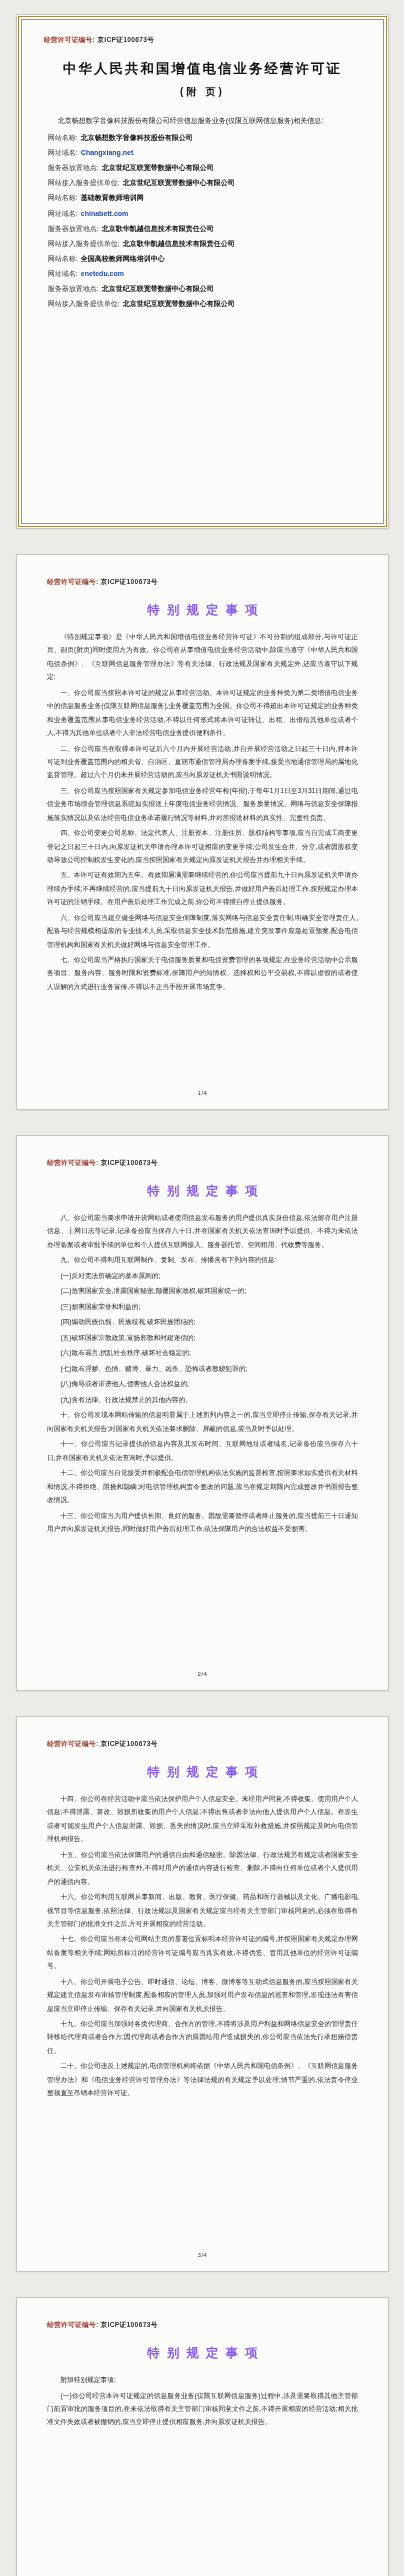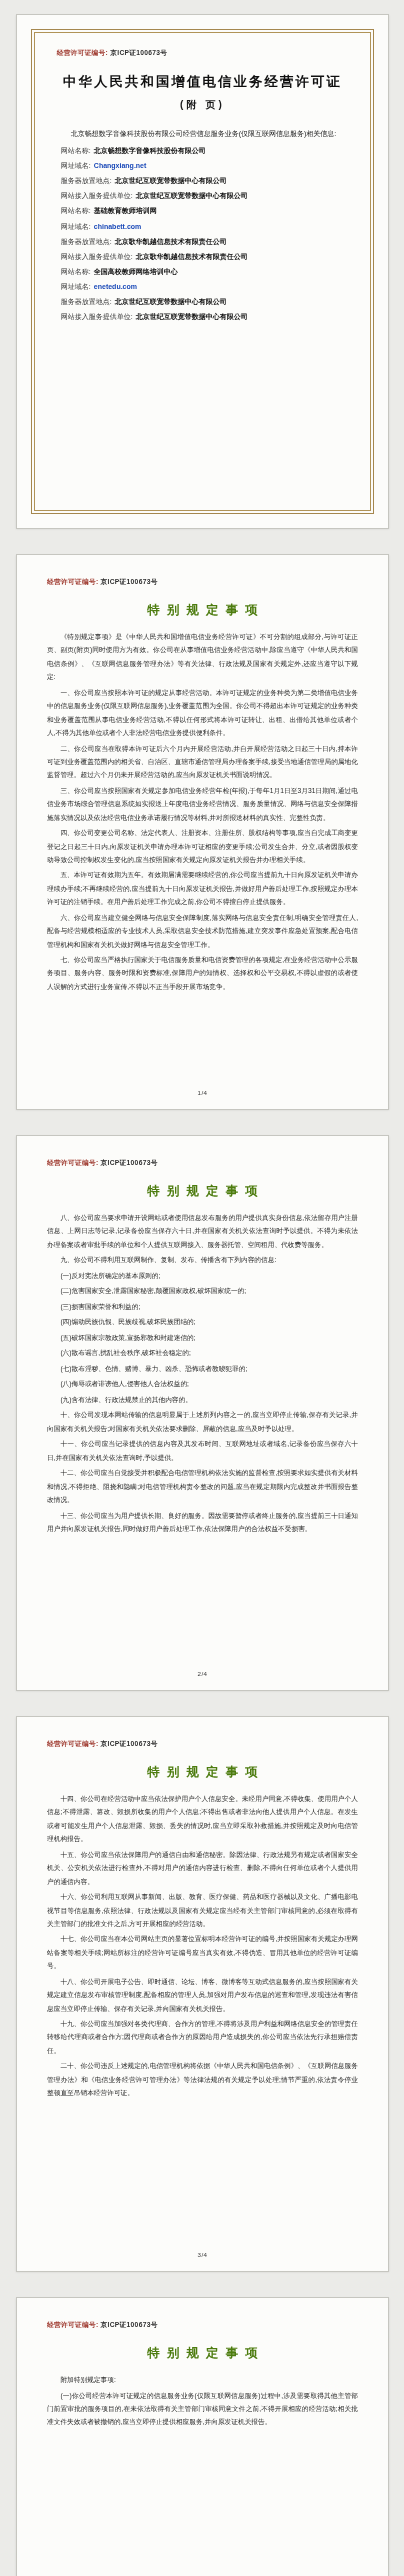--- a/index.html
+++ b/index.html
@@ -20,21 +20,21 @@
   }
   .page {
     background: #fcfcfa;
     width: 373px;
     border: 0.5px solid #c6c6c0;
     box-shadow: 0 0.5px 2.1px rgba(0,0,0,0.10);
     position: relative;
   }
 
   
-  .page-cert { height: 515px; padding: 14px; }
+  .page-cert { height: 515px; padding: 1px; }
   .frame-outer { height: 100%; border: 1px solid #a5874e; padding: 2.1px; }
   .frame-inner { height: 100%; border: 0.5px solid #b09357; padding: 15.5px 21.6px; }
   .hdr { font-size: 6.7px; font-weight: bold; letter-spacing: 0.3px; }
   .hdr-label { color: #9c352a; }
   .hdr-number { color: #2e2e2e; margin-left: 2.1px; }
   .cert-title {
     margin-top: 15.5px;
     text-align: center;
     font-size: 13.4px;
     font-weight: bold;
@@ -65,21 +65,21 @@
 
   
   .page-prov { height: 556px; padding: 23px 30px 37px; }
   .prov-title {
     margin: 14.4px 0 11.3px;
     text-align: center;
     font-size: 12.4px;
     font-weight: bold;
     letter-spacing: 7.2px;
     padding-left: 7.2px; 
-    color: #4d7c0f;
+    color: #8b5cf6;
   }
   .prov-body { margin-top: 2.1px; }
   .para {
     font-size: 6.7px;
     line-height: 2.0;
     text-align: justify;
     text-indent: 2em;
     color: #262626;
     margin-bottom: 2.1px;
   }

